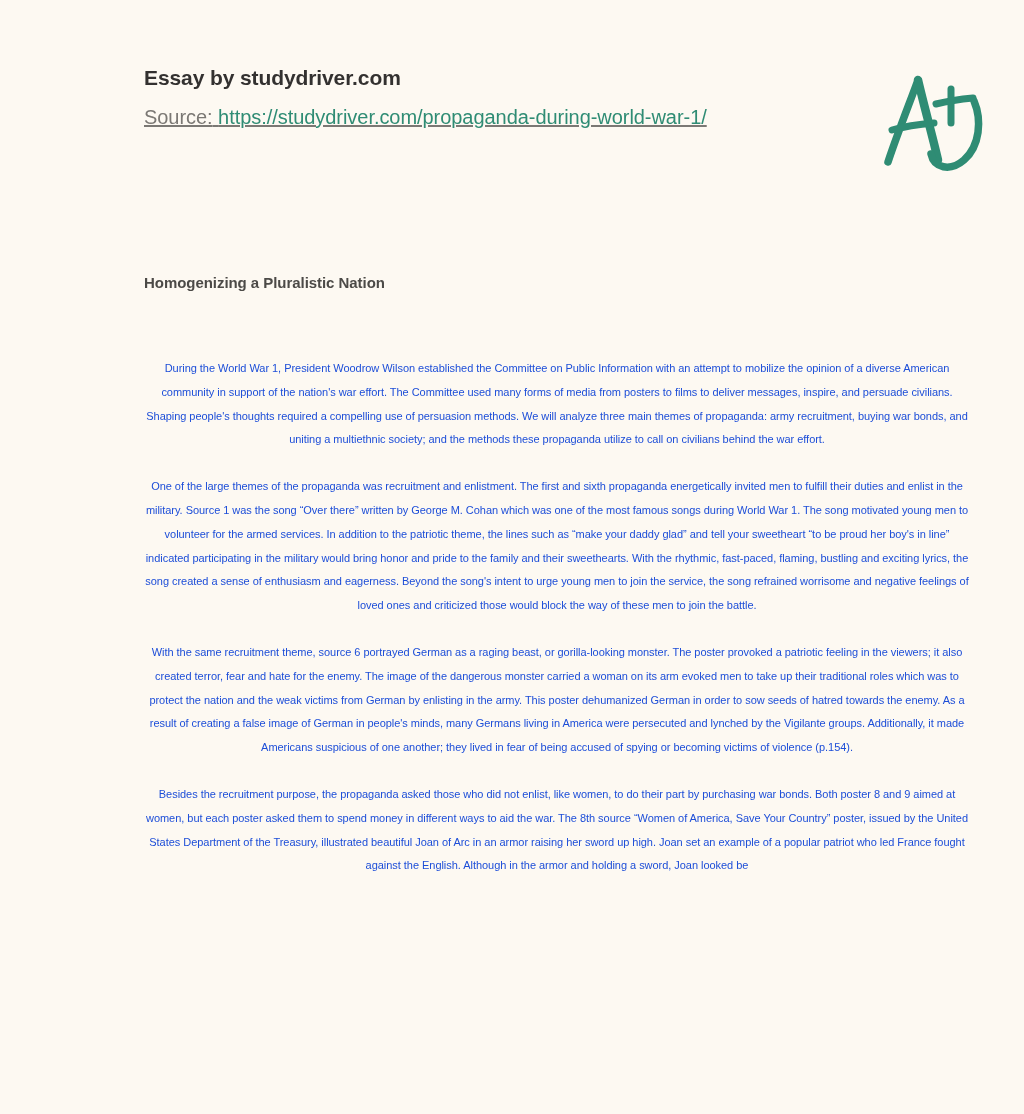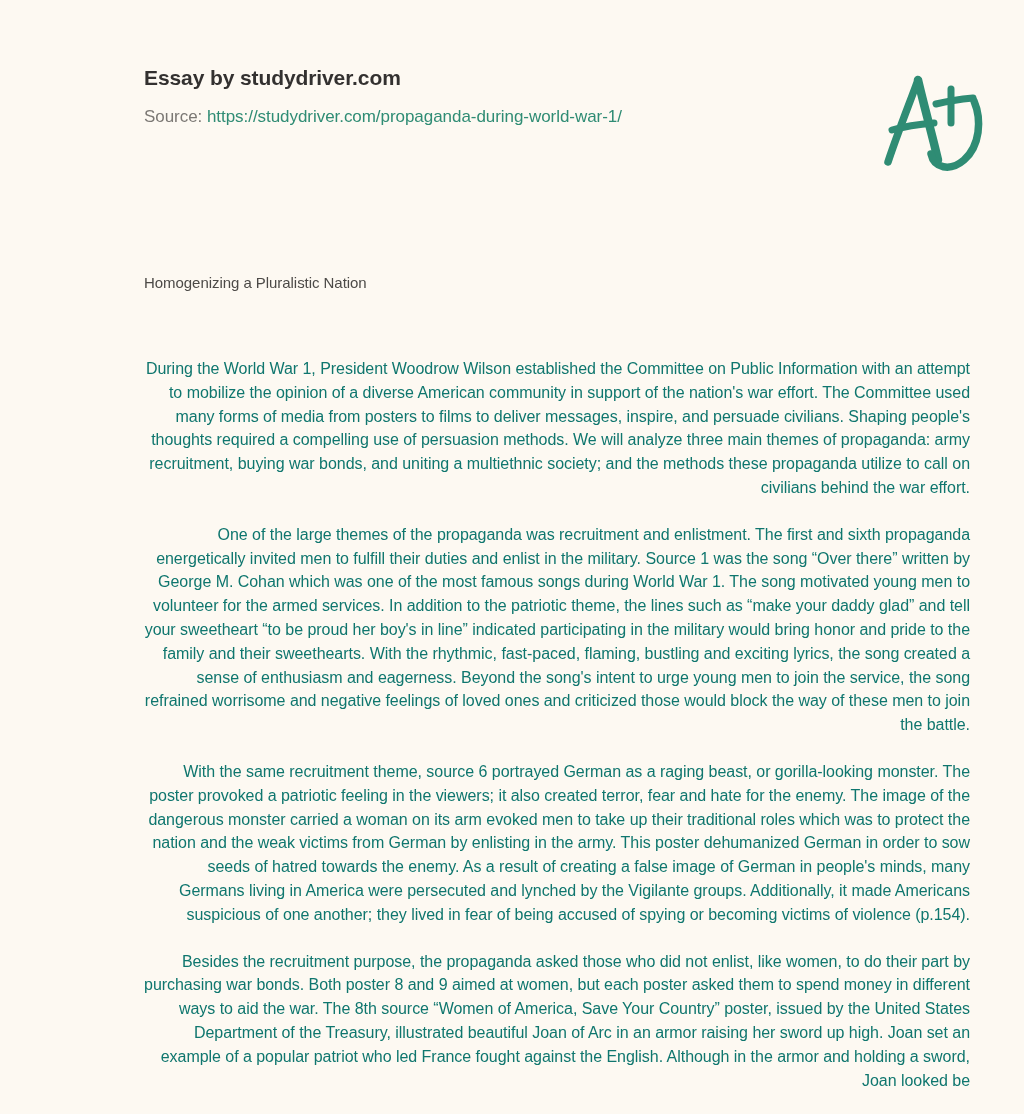--- a/index.html
+++ b/index.html
@@ -34,24 +34,25 @@
     font-size: 21px;
     font-weight: bold;
     color: #333130;
     letter-spacing: -0.1px;
     line-height: 28px;
     margin: 0;
   }
   .source-line {
     margin: 0;
     margin-top: 15px;
-    font-size: 17px;
+    font-size: 20px;
     line-height: 20px;
     color: #7b7874;
     letter-spacing: -0.05px;
+    text-decoration: underline;
   }
   .source-label {
     color: #7b7874;
   }
   .source-url {
     color: #2f8c74;
     text-decoration: none;
   }
 
   
@@ -83,36 +84,37 @@
     line-height: 38px;
     letter-spacing: -0.3px;
   }
   .doc-subtitle {
     margin: 0;
     margin-top: 22px;
     font-size: 15px;
     line-height: 22px;
     color: #4c4a47;
     letter-spacing: -0.05px;
+    font-weight: bold;
   }
 
   
   .body-copy {
     position: absolute;
     left: 100px;
     top: 357px;
     width: 826px;
   }
   .body-copy p {
     margin: 0 0 23px 0;
-    font-size: 16px;
+    font-size: 11px;
     line-height: 23.8px;
-    color: #0f766e;
+    color: #1d4ed8;
     letter-spacing: -0.04px;
-    text-align: right;
+    text-align: center;
   }
   .body-copy p:last-child {
     margin-bottom: 0;
   }
 </style>
 </head>
 <body>
 
 <div class="page">
 

